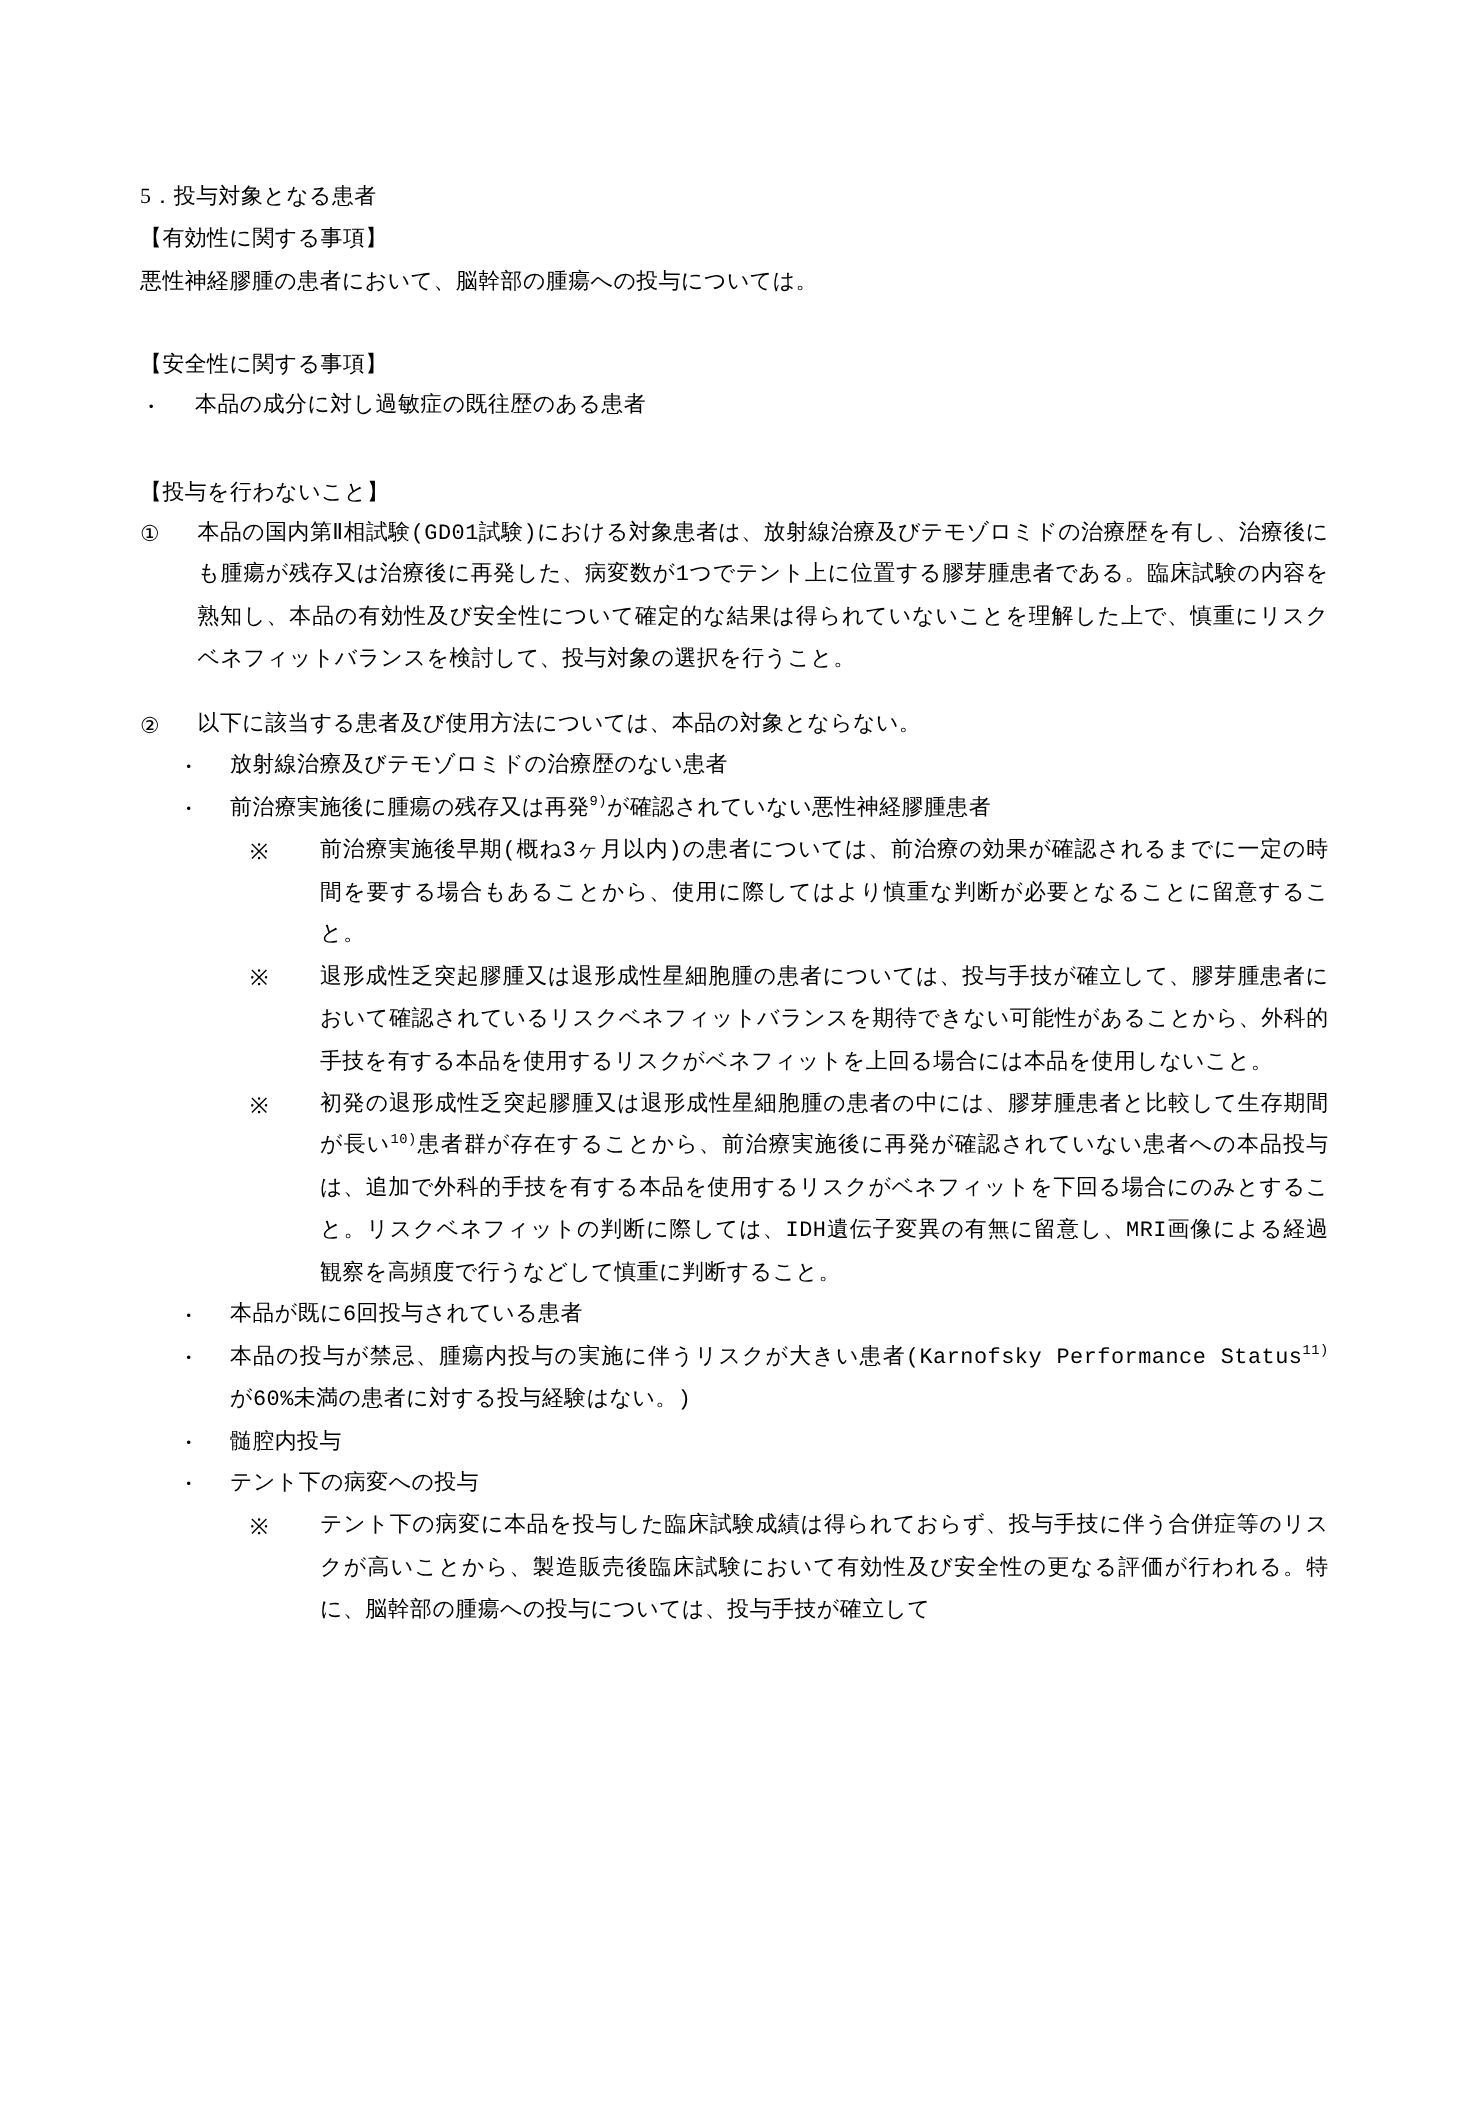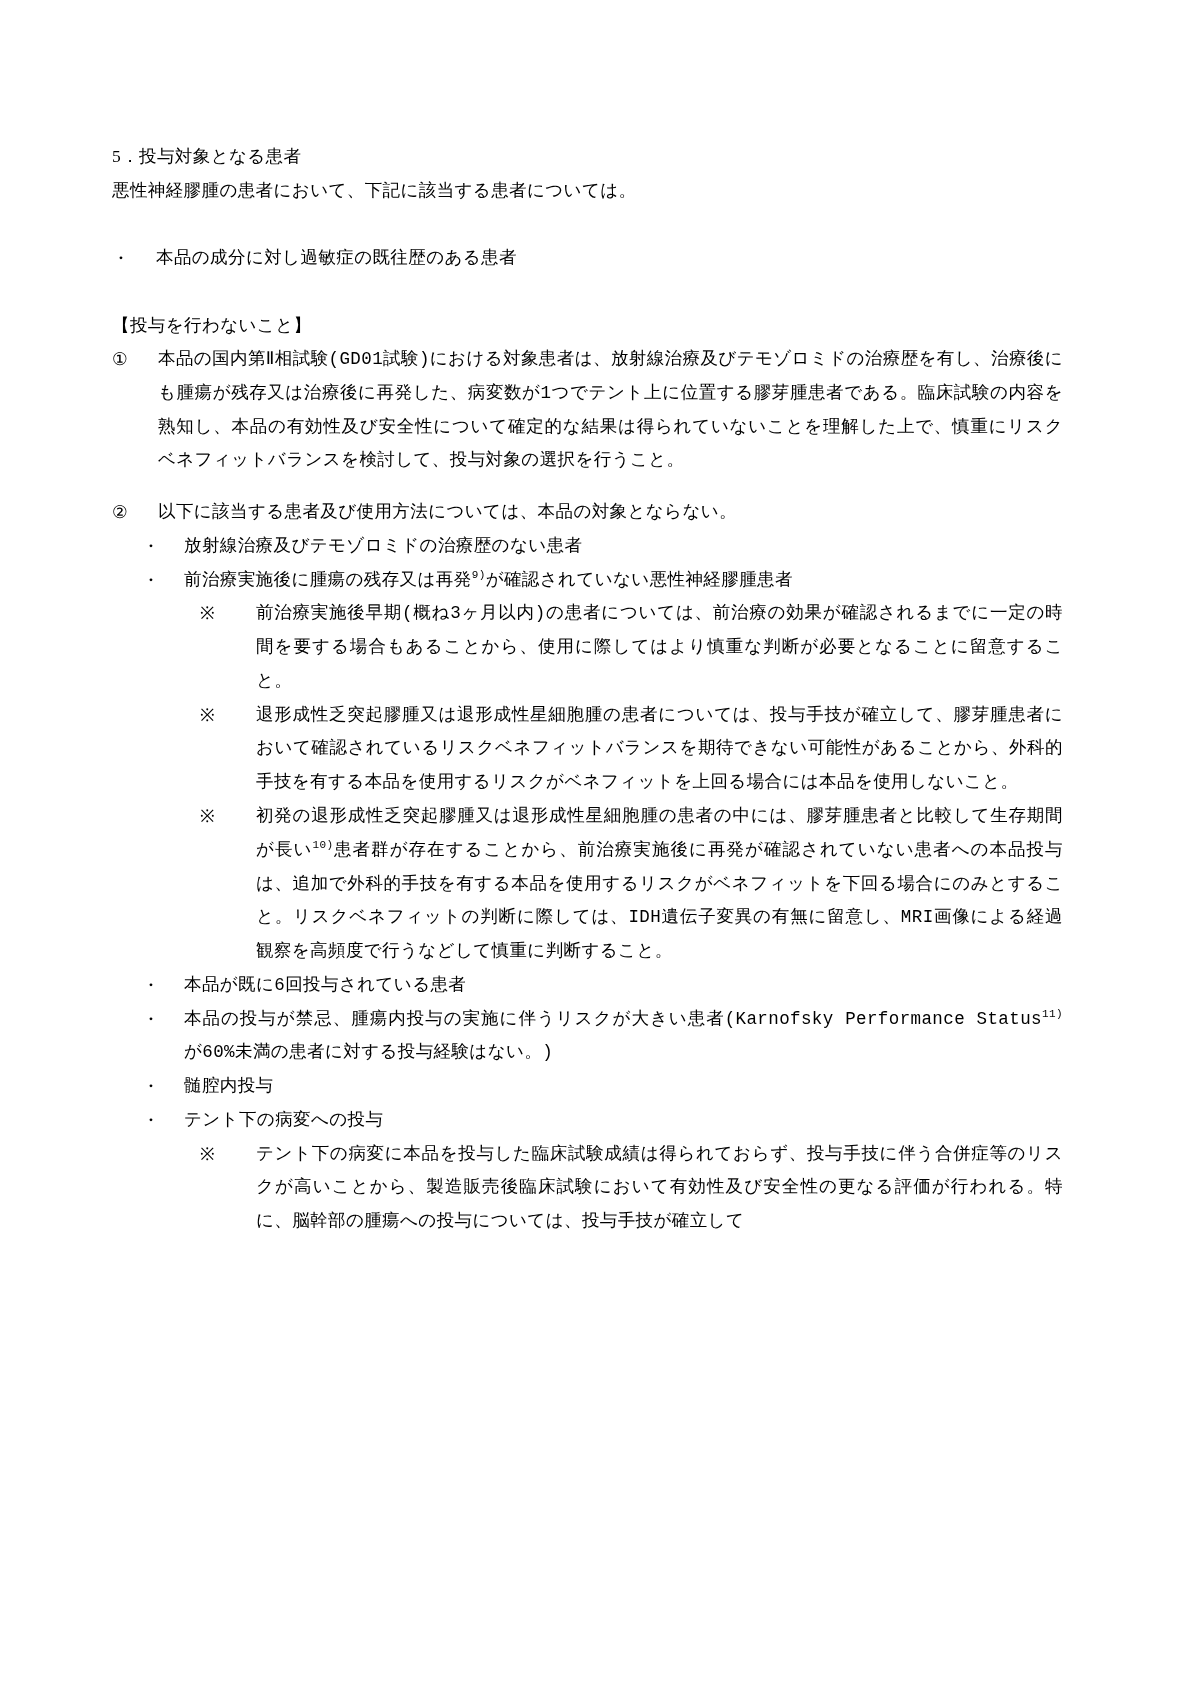--- a/index.html
+++ b/index.html
@@ -76,24 +76,26 @@
   }
 </style>
 </head>
 <body>
 
 <div class="page">
   <div class="doc-body">
 
     <p class="para">5．投与対象となる患者</p>
 
-    <p class="para">悪性神経膠腫の患者において、下記に該当する患者については。</p>
+    <p class="para">【有効性に関する事項】</p>
+    <p class="para">悪性神経膠腫の患者において、脳幹部の腫瘍への投与については。</p>
 
     <div class="blank"></div>
 
+    <p class="para">【安全性に関する事項】</p>
 
     <div class="hang lvl-1">
       <span class="marker m-bullet-1">・</span>
       <span class="content">本品の成分に対し過敏症の既往歴のある患者</span>
     </div>
 
     <div class="blank"></div>
 
     <p class="para">【投与を行わないこと】</p>
 

